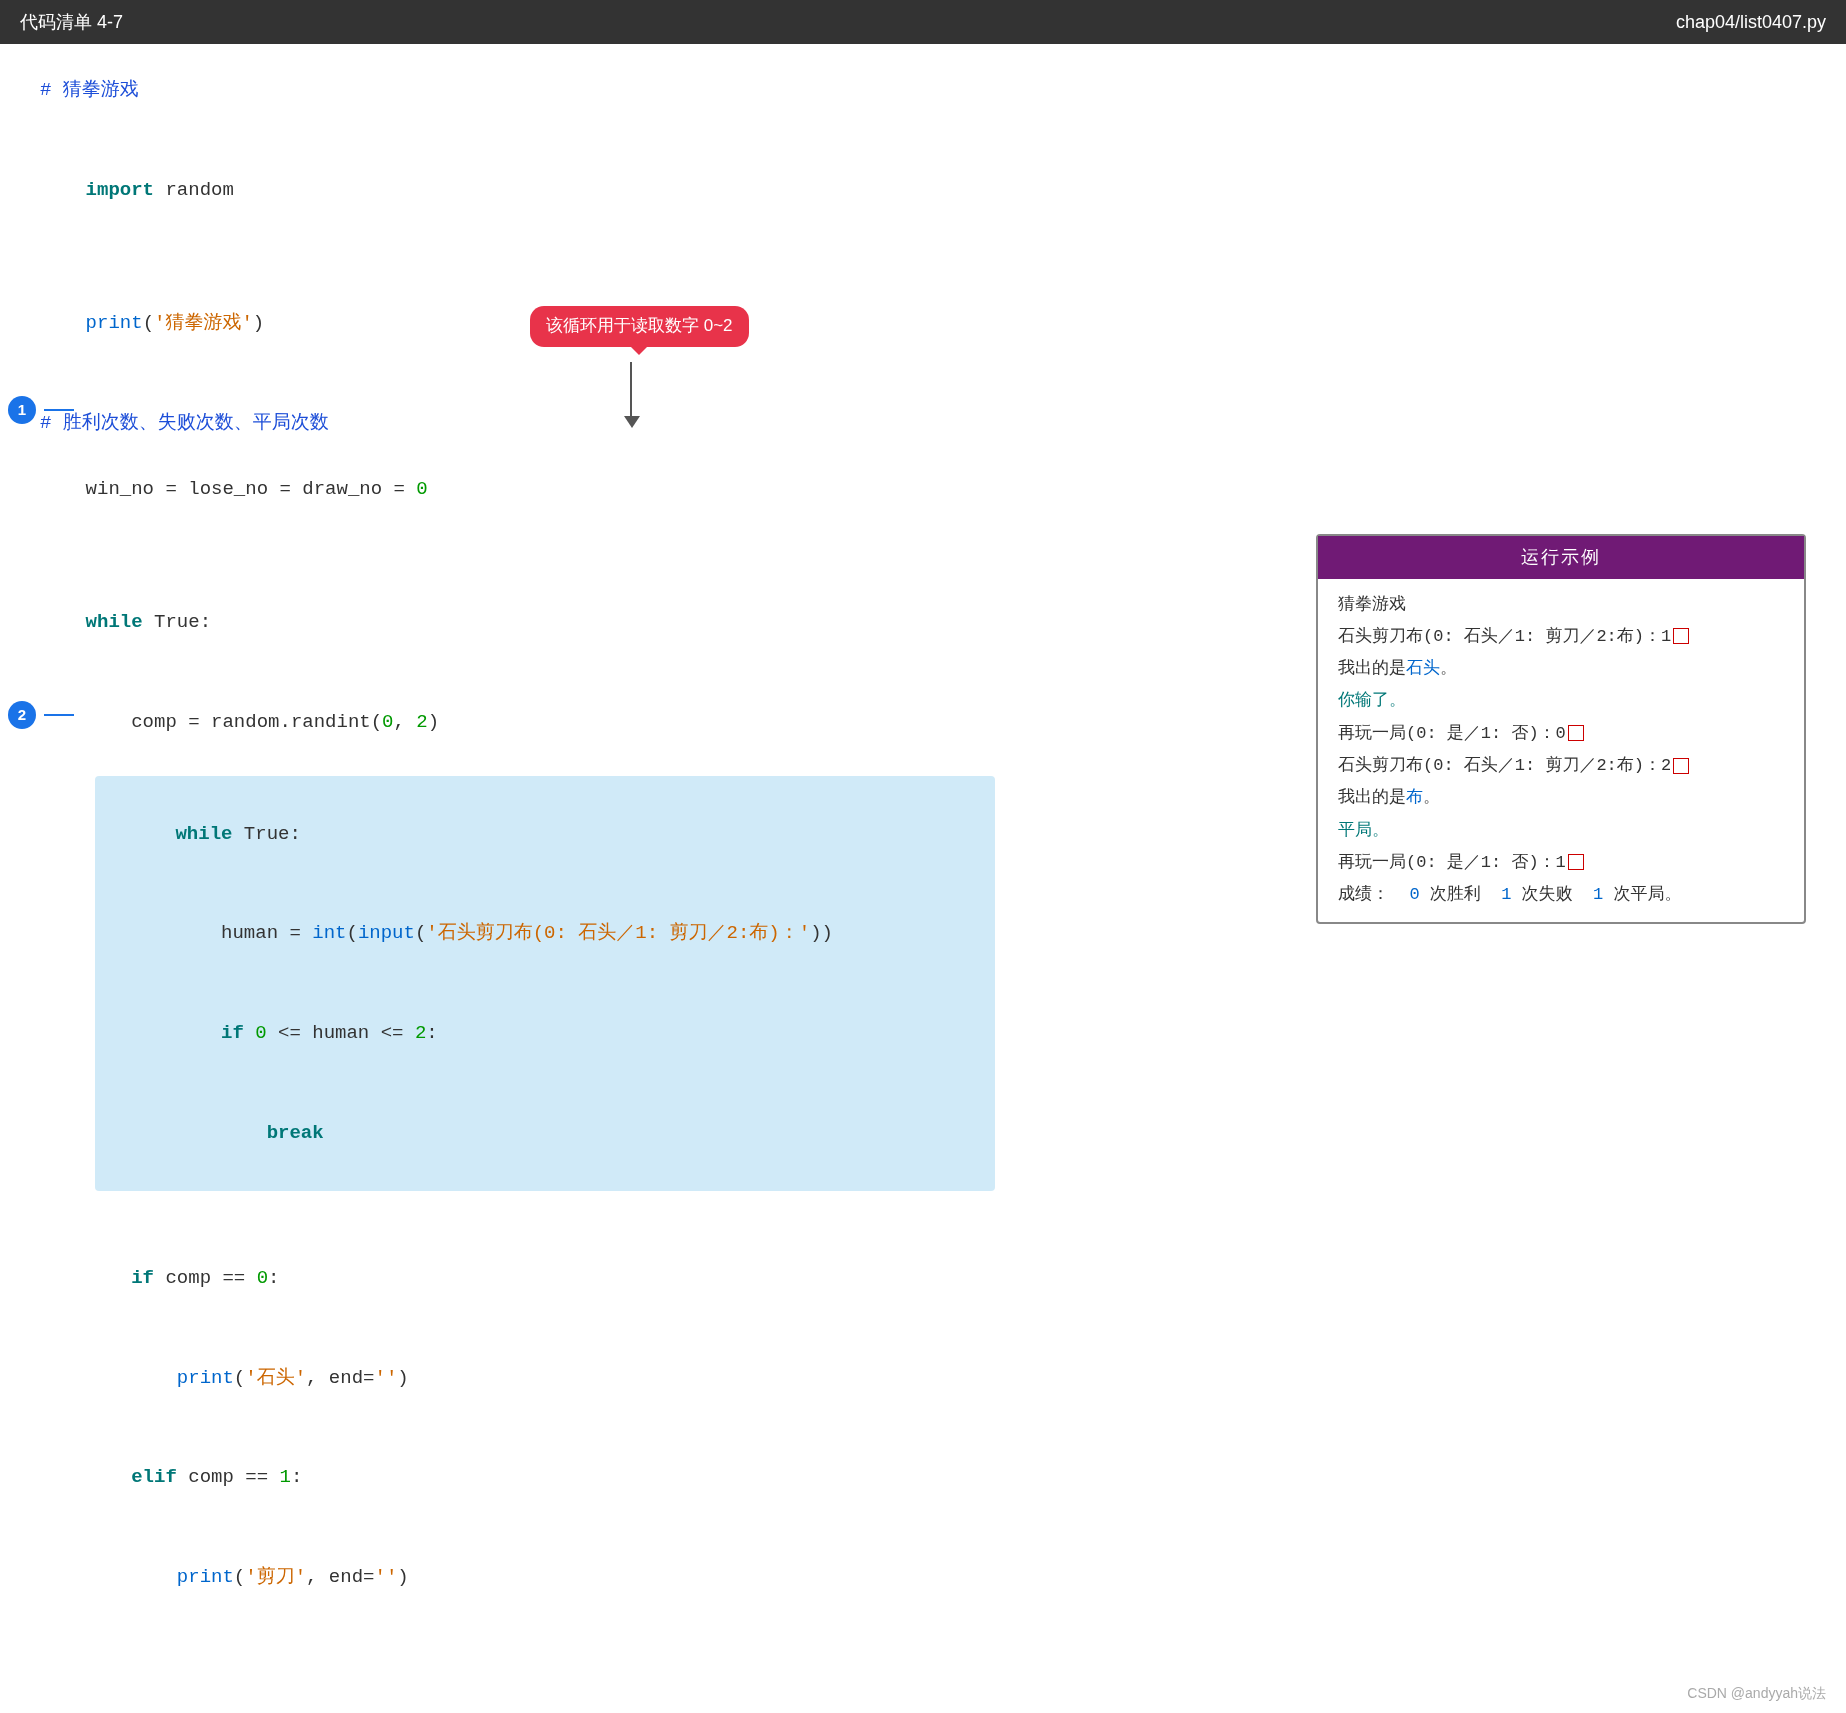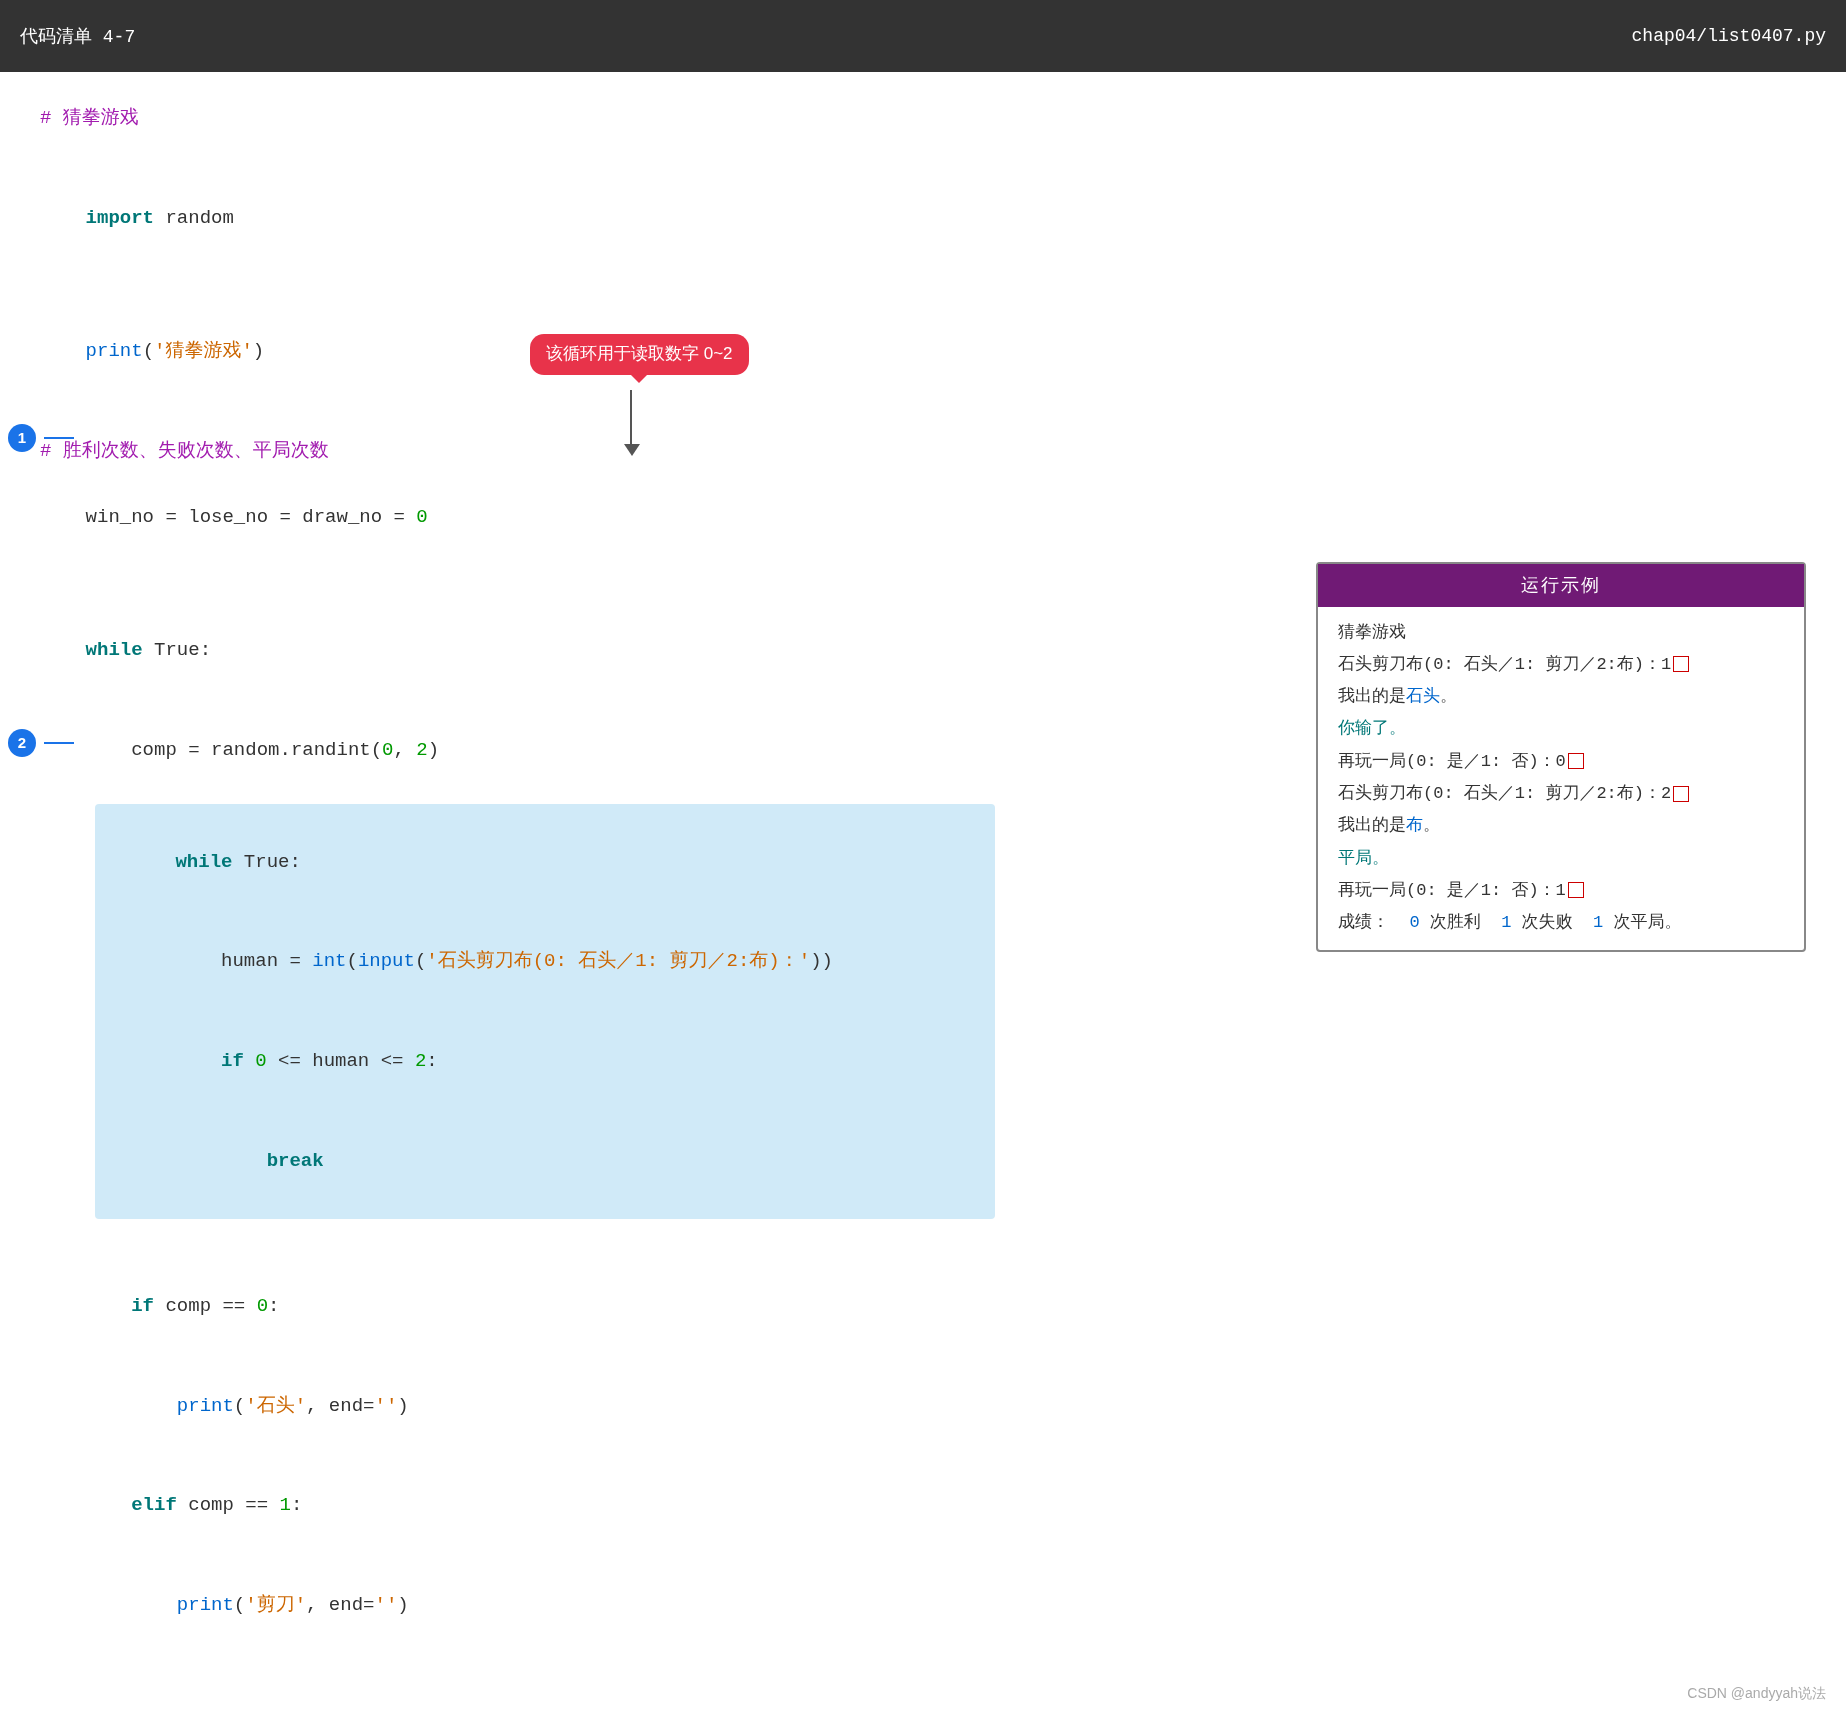--- a/index.html
+++ b/index.html
@@ -11,23 +11,23 @@
       width: 1846px;
       min-height: 1713px;
     }
 
     .header {
       display: flex;
       justify-content: space-between;
       align-items: center;
       background: #333;
       color: #fff;
-      padding: 24px 20px;
-      font-size: 18px;
-      font-family: Liberation Mono, monospace;
+      padding: 10px 20px;
+      font-size: 18px;
+      font-family: Liberation Sans, sans-serif;
     }
 
     .header-title {
       font-size: 18px;
       color: #fff;
     }
 
     .header-filename {
       font-size: 18px;
       color: #fff;
@@ -42,21 +42,21 @@
     .line {
       white-space: pre;
       font-size: 19px;
       line-height: 1.75;
     }
 
     .kw { color: #007777; font-weight: bold; } 
     .func { color: #0066cc; }
     .str { color: #cc6600; }
     .num { color: #009900; }
-    .comment { color: #a21caf; }
+    .comment { color: #1d4ed8; }
     .op { color: #333; }
 
     .badge {
       display: inline-flex;
       align-items: center;
       justify-content: center;
       width: 28px;
       height: 28px;
       background: #1a73e8;
       color: white;

